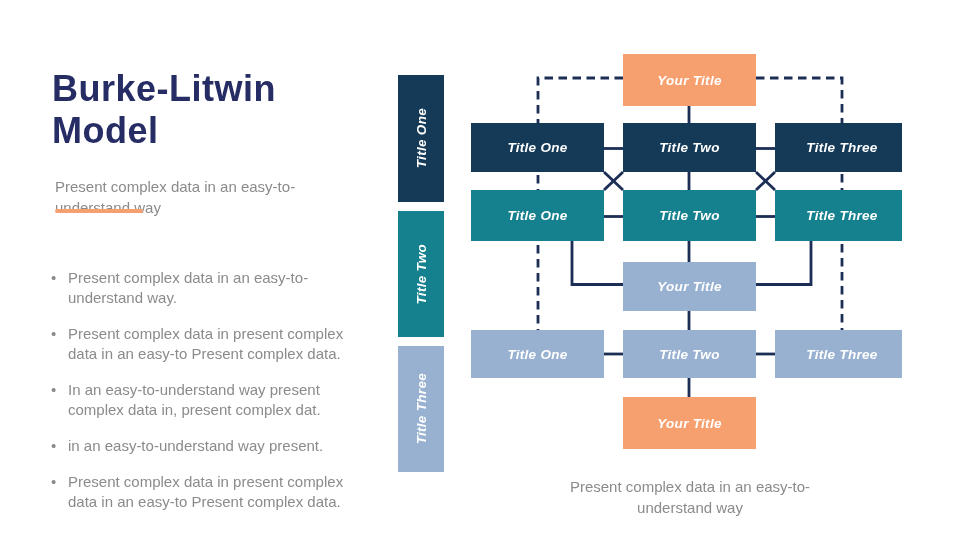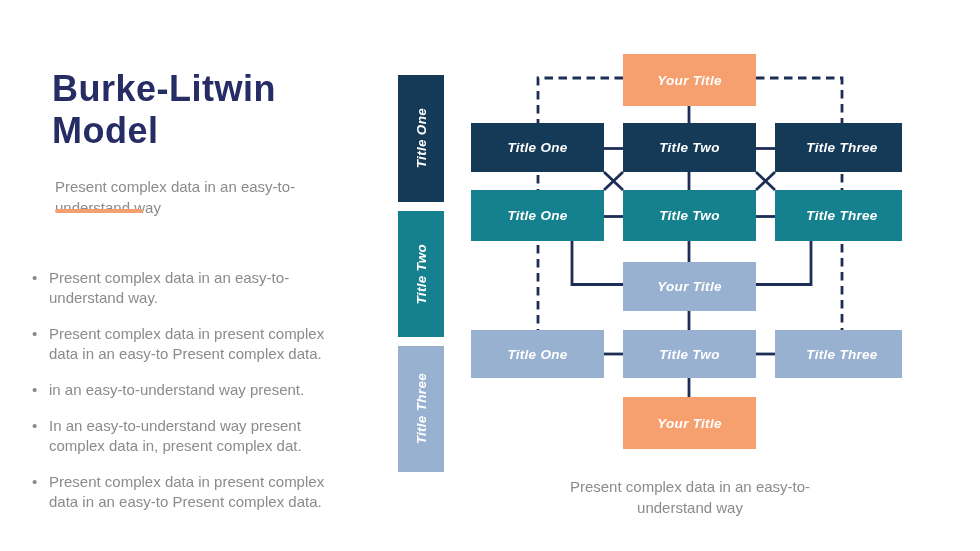--- a/index.html
+++ b/index.html
@@ -6,21 +6,21 @@
   body{font-family:"Liberation Sans", sans-serif;}
   .slide{position:relative;width:902px;height:551px;background:#ffffff;overflow:hidden;}
 
   
   .title{position:absolute;left:52px;top:44px;width:310px;
          font-size:36px;line-height:1.17;font-weight:800;color:#262c64;letter-spacing:.5px;}
   .subtitle{position:absolute;left:55px;top:162px;width:258px;
             font-size:15px;line-height:1.38;color:#8b8b8b;}
   .divider{position:absolute;left:55px;top:209px;width:88px;height:4px;
            background:#f7a06f;border-radius:2px;}
-  .bullets{position:absolute;left:32px;top:268px;width:318px;margin:0;padding:0;list-style:none;}
+  .bullets{position:absolute;left:51px;top:268px;width:318px;margin:0;padding:0;list-style:none;}
   .bullets li{position:relative;padding-left:17px;margin-bottom:16px;
               font-size:15px;line-height:1.33;color:#8b8b8b;}
   .bullets li::before{content:"\2022";position:absolute;left:0;top:0;color:#8b8b8b;}
 
   
   .diagram{position:absolute;inset:0;}
   .diagram svg{position:absolute;left:0;top:0;}
   .dbox{position:absolute;display:flex;align-items:center;justify-content:center;
         color:#ffffff;font-weight:700;font-size:13.5px;letter-spacing:.3px;font-style:italic;}
   .navy{background:#143a58;}
@@ -52,22 +52,22 @@
 <body>
 
 <div class="slide">
 
   <h1 class="title">Burke-Litwin Model</h1>
   <p class="subtitle">Present complex data in an easy-to-understand way</p>
   <div class="divider"></div>
   <ul class="bullets">
     <li>Present complex data in an easy-to-understand way.</li>
     <li>Present complex data in present complex data in an easy-to Present complex data.</li>
+    <li>In an easy-to-understand way present complex data in, present complex dat.</li>
     <li>in an easy-to-understand way present.</li>
-    <li>In an easy-to-understand way present complex data in, present complex dat.</li>
     <li>Present complex data in present complex data in an easy-to Present complex data.</li>
   </ul>
 
   <div class="diagram">
 
     <svg width="980" height="551" viewBox="0 0 980 551">
       <g stroke="#1c2e56" stroke-width="2.8" fill="none">
 
         <path d="M689 106 V397"></path>
 

